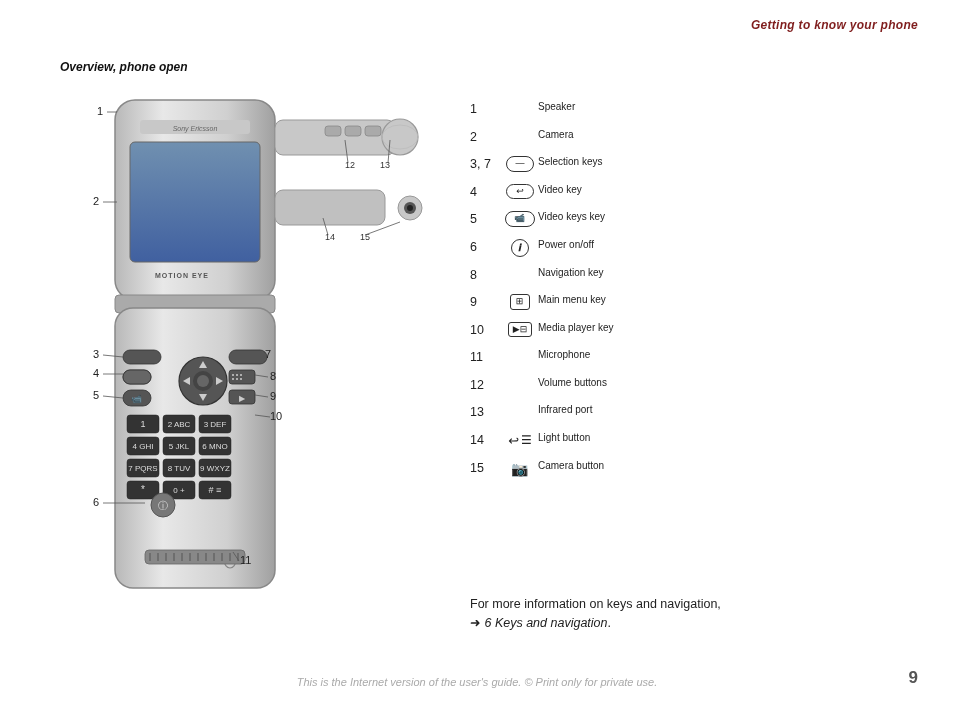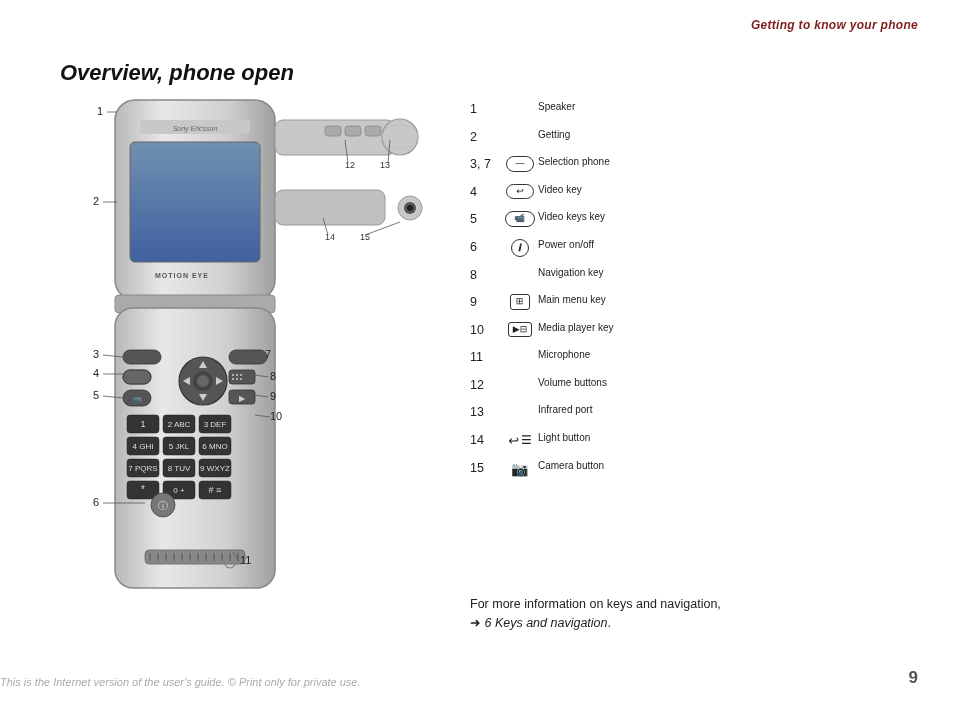--- a/index.html
+++ b/index.html
@@ -20,21 +20,21 @@
       font-size: 12px;
       font-weight: bold;
       color: #7f1d1d;
       font-style: italic;
       letter-spacing: 0.3px;
     }
     .page-title {
       position: absolute;
       top: 60px;
       left: 60px;
-      font-size: 22px;
+      font-size: 12px;
       font-weight: bold;
       color: #111;
       font-style: italic;
     }
     .phone-diagram {
       position: absolute;
       top: 90px;
       left: 50px;
       width: 400px;
       height: 560px;
@@ -111,20 +111,21 @@
       line-height: 1.5;
     }
     .footnote .arrow {
       margin-right: 4px;
     }
     .page-footer {
       position: absolute;
       bottom: 22px;
       left: 0;
       right: 0;
+      text-align: center;
       font-size: 11px;
       color: #aaa;
       font-style: italic;
     }
     .page-number {
       position: absolute;
       bottom: 22px;
       right: 36px;
       font-size: 17px;
       font-weight: bold;
@@ -309,29 +310,29 @@
 
   <div class="reference-item">
     <span class="ref-number">1</span>
     <span class="ref-icon"></span>
     <span class="ref-label">Speaker</span>
   </div>
 
   <div class="reference-item">
     <span class="ref-number">2</span>
     <span class="ref-icon"></span>
-    <span class="ref-label">Getting</span>
+    <span class="ref-label">Camera</span>
   </div>
 
   <div class="reference-item">
     <span class="ref-number">3, 7</span>
     <span class="ref-icon">
       <span class="icon-oval" style="font-size:9px;">—</span>
     </span>
-    <span class="ref-label">Selection phone</span>
+    <span class="ref-label">Selection keys</span>
   </div>
 
   <div class="reference-item">
     <span class="ref-number">4</span>
     <span class="ref-icon">
       <span class="icon-oval" style="font-size:9px;">↩</span>
     </span>
     <span class="ref-label">Video key</span>
   </div>
 

